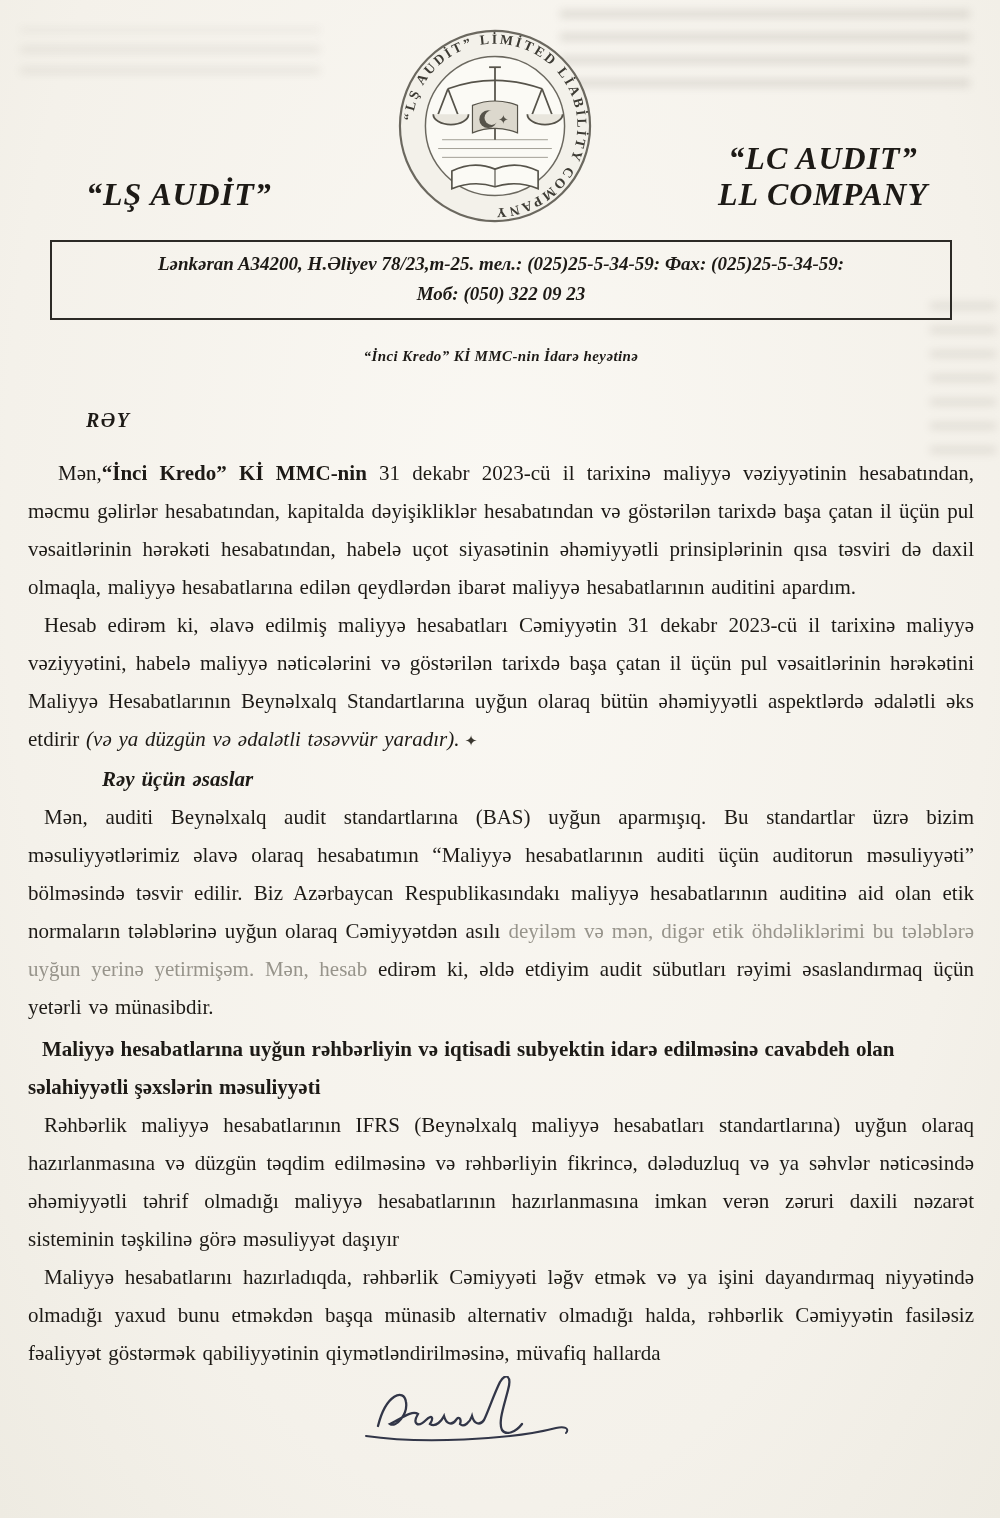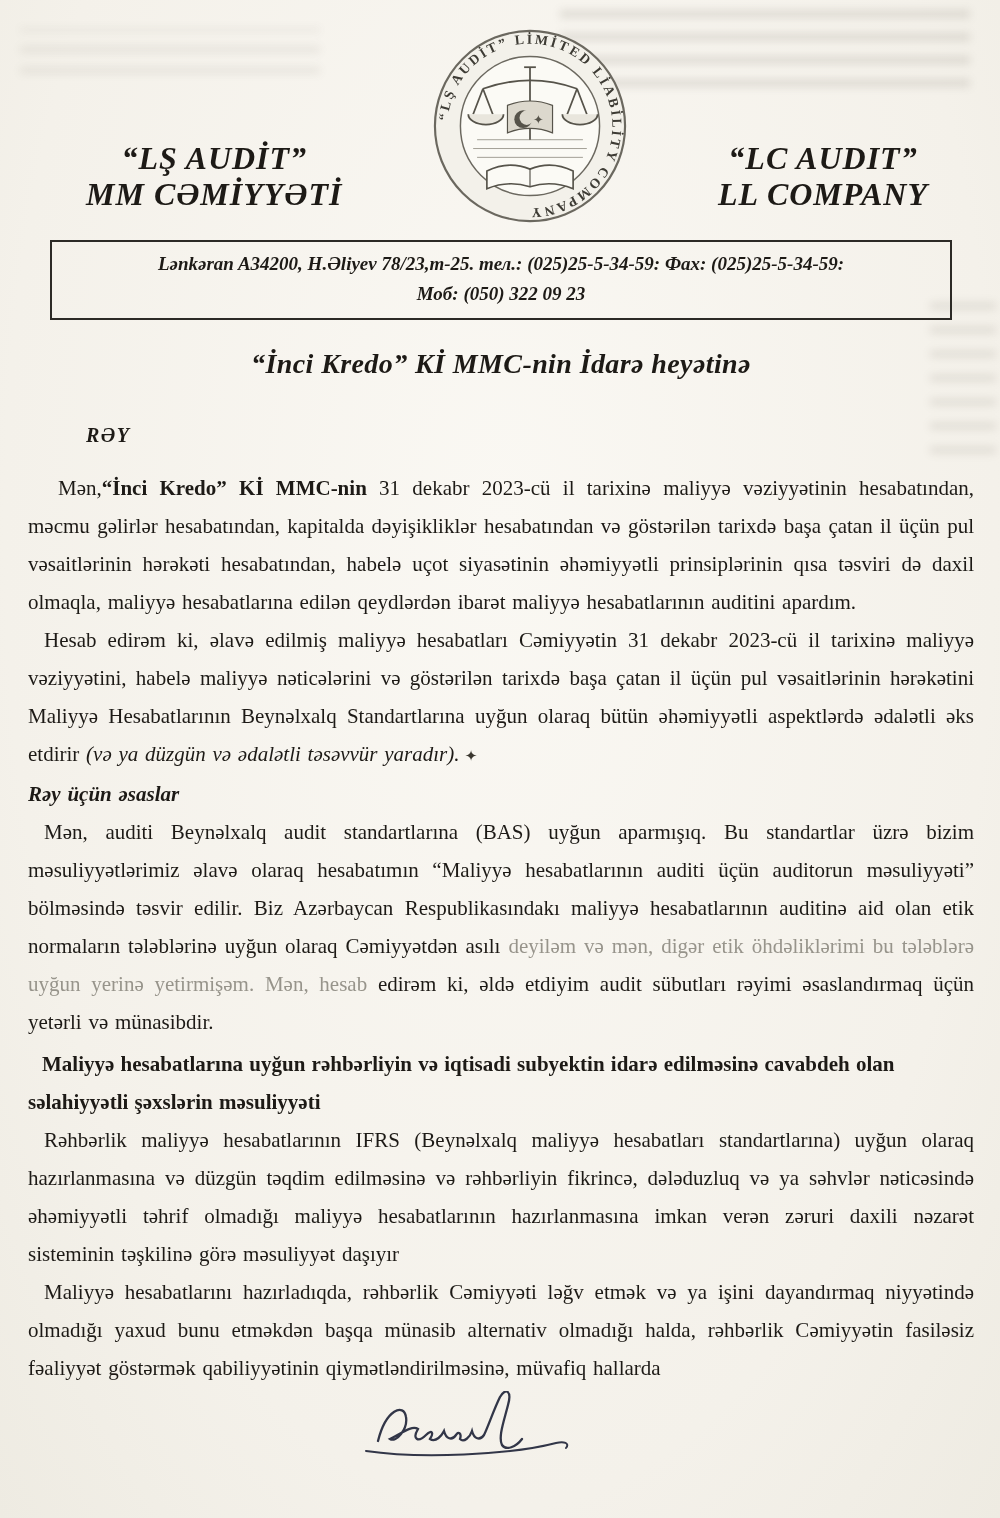--- a/index.html
+++ b/index.html
@@ -36,52 +36,51 @@
   .address-box{
     border:2.5px solid #2c2a26; margin:12px 22px 0 22px; padding:7px 12px 9px;
     text-align:center; font-weight:bold; font-style:italic;
     font-size:19px; line-height:30px; position:relative; z-index:2;
   }
   .address-line2{ display:flex; justify-content:center; gap:92px; }
 
   .doc-title{ text-align:center; font-weight:bold; font-style:italic;
     font-size:26px; letter-spacing:1.5px; margin-top:42px; }
   .doc-subtitle{ text-align:center; font-weight:bold; font-style:italic;
-    font-size:28px; letter-spacing:.4px; margin-top:28px; }
+    font-size:15px; letter-spacing:.4px; margin-top:28px; }
   .opinion-label{ font-weight:bold; font-style:italic; font-size:20px;
     letter-spacing:1.5px; margin:44px 0 0 58px; }
 
   .body-text{ margin-top:22px; font-size:21px; line-height:38px;
     text-align:justify; word-spacing:1.5px; }
   .para{ }
   .indent-lg{ text-indent:30px; }
   .indent-sm{ text-indent:16px; }
   .b{ font-weight:bold; }
   .i{ font-style:italic; }
   .faded{ color:#97948b; }
   .mark{ font-size:15px; color:#3a372f; letter-spacing:0; }
-  .subheading{ font-weight:bold; font-style:italic; }
+  .subheading{ font-weight:bold; font-style:italic; margin-left:74px; }
   .heading-bold{ font-weight:bold; text-align:left; text-indent:14px;
     margin-top:4px; word-spacing:1px; }
 
   .signature{ margin:4px 0 0 330px; width:300px; height:78px; }
 </style>
 </head>
 <body>
 
 <div class="page">
 
   <div class="bleed b1"></div>
   <div class="bleed b2"></div>
   <div class="bleed b3"></div>
 
   <header class="letterhead">
     <div class="org">
       <div>“LŞ  AUDİT”</div>
-      <div>MM CƏMİYYƏTİ</div>
     </div>
 
     <div class="emblem">
       <svg width="196" height="204" viewBox="0 0 200 208">
         <circle cx="100" cy="104" r="97" fill="#f3f1ea" stroke="#6b685f" stroke-width="2.2"></circle>
         <circle cx="100" cy="104" r="71" fill="#fbfaf5" stroke="#6b685f" stroke-width="1.5"></circle>
         <defs>
           <path id="ringPath" d="M 100 104 m -84 0 a 84 84 0 1 1 168 0 a 84 84 0 1 1 -168 0"></path>
         </defs>
         <text font-size="14" font-weight="bold" fill="#3d3b34" letter-spacing="2.6" font-family="Liberation Serif, DejaVu Serif, serif">

